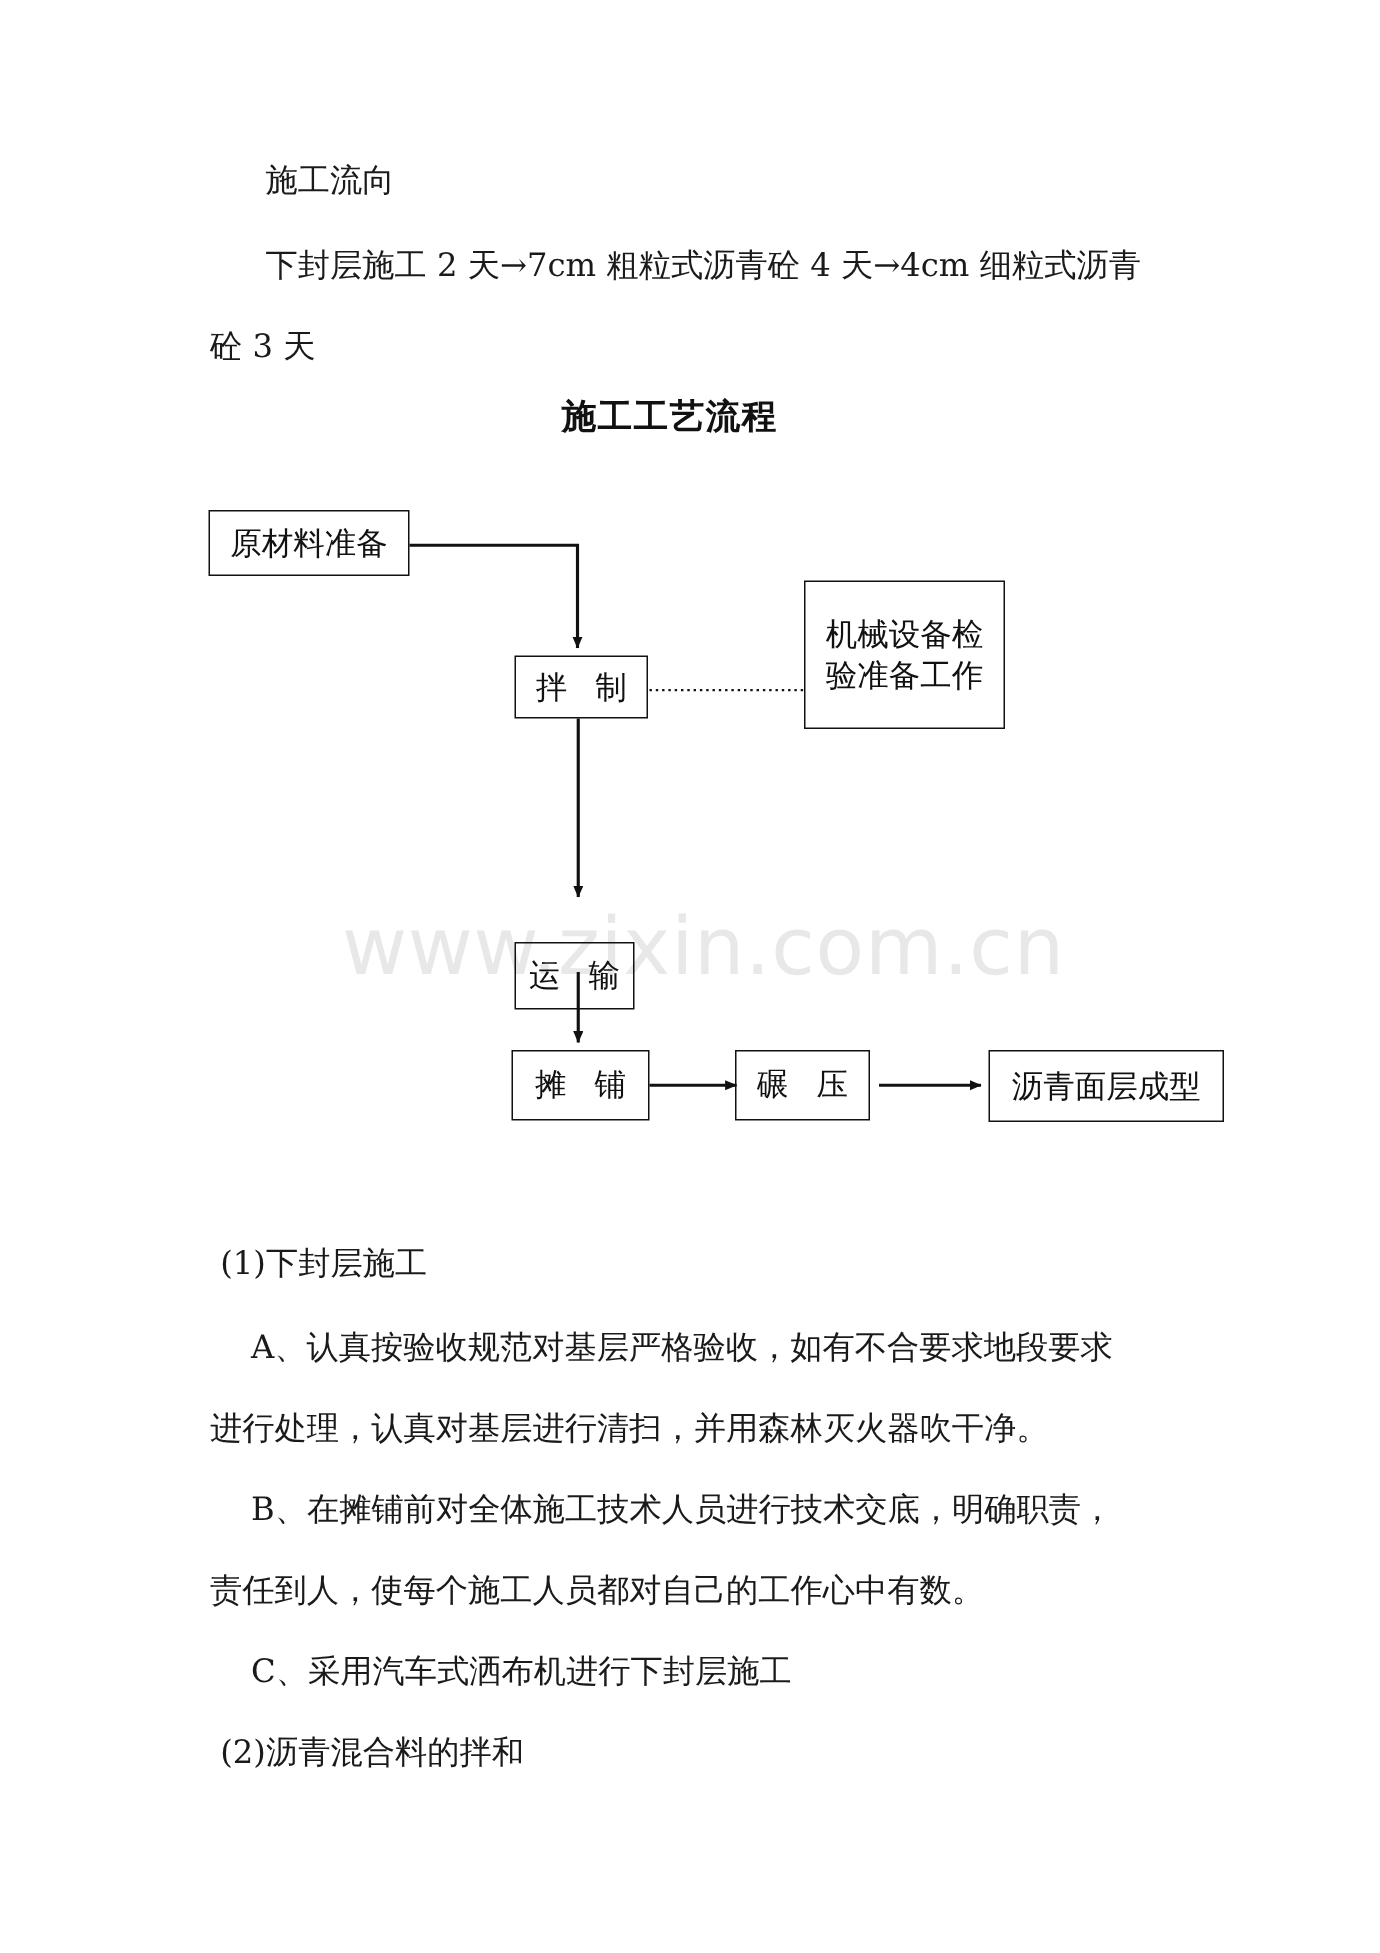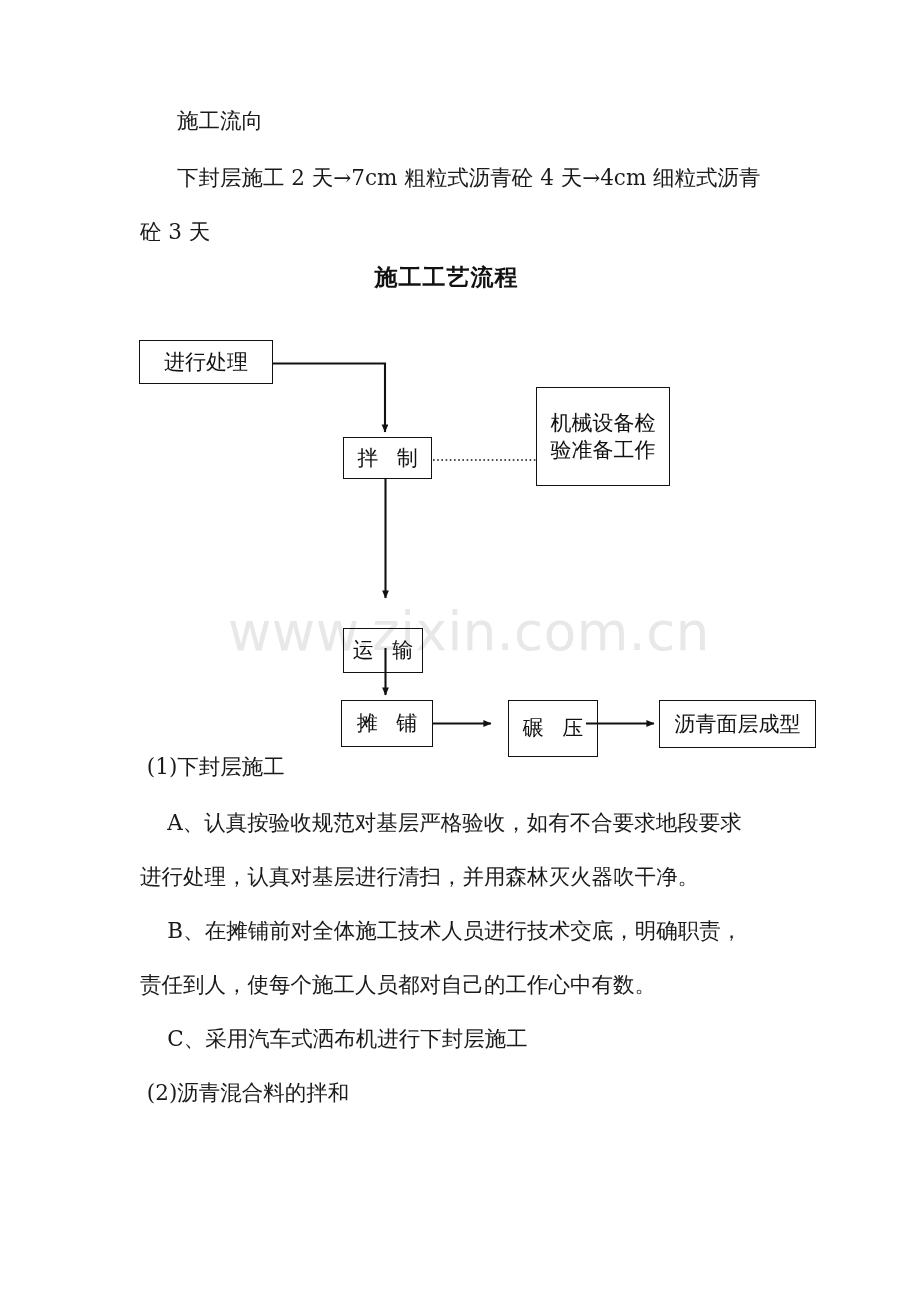--- a/index.html
+++ b/index.html
@@ -94,21 +94,21 @@
     z-index: 3;
     pointer-events: auto;
   }
   .fbox.wide-sp { letter-spacing: 6px; text-indent: 6px; }
 
   .box-raw      { left: 139px; top: 340px;  width: 134px; height: 44px; }
   .box-mix      { left: 343px; top: 437px;  width: 89px;  height: 42px; }
   .box-machine  { left: 536px; top: 387px;  width: 134px; height: 99px; }
   .box-trans    { left: 343px; top: 628px;  width: 80px;  height: 45px; }
   .box-spread   { left: 341px; top: 700px;  width: 92px;  height: 47px; }
-  .box-roll     { left: 508px; top: 700px;  width: 90px;  height: 57px; }
+  .box-roll     { left: 490px; top: 700px;  width: 90px;  height: 47px; }
   .box-final    { left: 659px; top: 700px;  width: 157px; height: 48px; }
 
   .connectors {
     position: absolute;
     left: 0; top: 0;
     width: 920px; height: 1302px;
     z-index: 2;
   }
 </style>
 </head>
@@ -152,37 +152,37 @@
     <g>
       <path d="M433,723.5 L491,723.5" fill="none" stroke="#111" stroke-width="2.1" marker-end="url(#arrowhead)"></path>
     </g>
 
     <g>
       <path d="M586,723.5 L654,723.5" fill="none" stroke="#111" stroke-width="2.1" marker-end="url(#arrowhead)"></path>
     </g>
   </svg>
 
   <div class="flow">
-    <div class="fbox box-raw">进行处理</div>
+    <div class="fbox box-raw">原材料准备</div>
 
     <div class="fbox box-mix wide-sp">拌 制</div>
 
     <div class="fbox box-machine">机械设备检
 验准备工作</div>
 
     <div class="fbox box-trans wide-sp">运 输</div>
 
     <div class="fbox box-spread wide-sp">摊 铺</div>
 
     <div class="fbox box-roll wide-sp">碾 压</div>
 
     <div class="fbox box-final">沥青面层成型</div>
   </div>
 
-  <div class="doc-text" style="top:756px;">
+  <div class="doc-text" style="top:832px;">
     <span class="ln" style="display:block; position:absolute; left:140px; top:0px;"> (1)下封层施工</span>
     <span class="ln" style="display:block; position:absolute; left:140px; top:56px;">    A、认真按验收规范对基层严格验收，如有不合要求地段要求</span>
     <span class="ln" style="display:block; position:absolute; left:140px; top:110px;">进行处理，认真对基层进行清扫，并用森林灭火器吹干净。</span>
     <span class="ln" style="display:block; position:absolute; left:140px; top:164px;">    B、在摊铺前对全体施工技术人员进行技术交底，明确职责，</span>
     <span class="ln" style="display:block; position:absolute; left:140px; top:272px;">    C、采用汽车式洒布机进行下封层施工</span>
     <span class="ln" style="display:block; position:absolute; left:140px; top:218px;">责任到人，使每个施工人员都对自己的工作心中有数。</span>
     <span class="ln" style="display:block; position:absolute; left:140px; top:326px;text-align:right;"> (2)沥青混合料的拌和</span>
   </div>
 
 </div>

